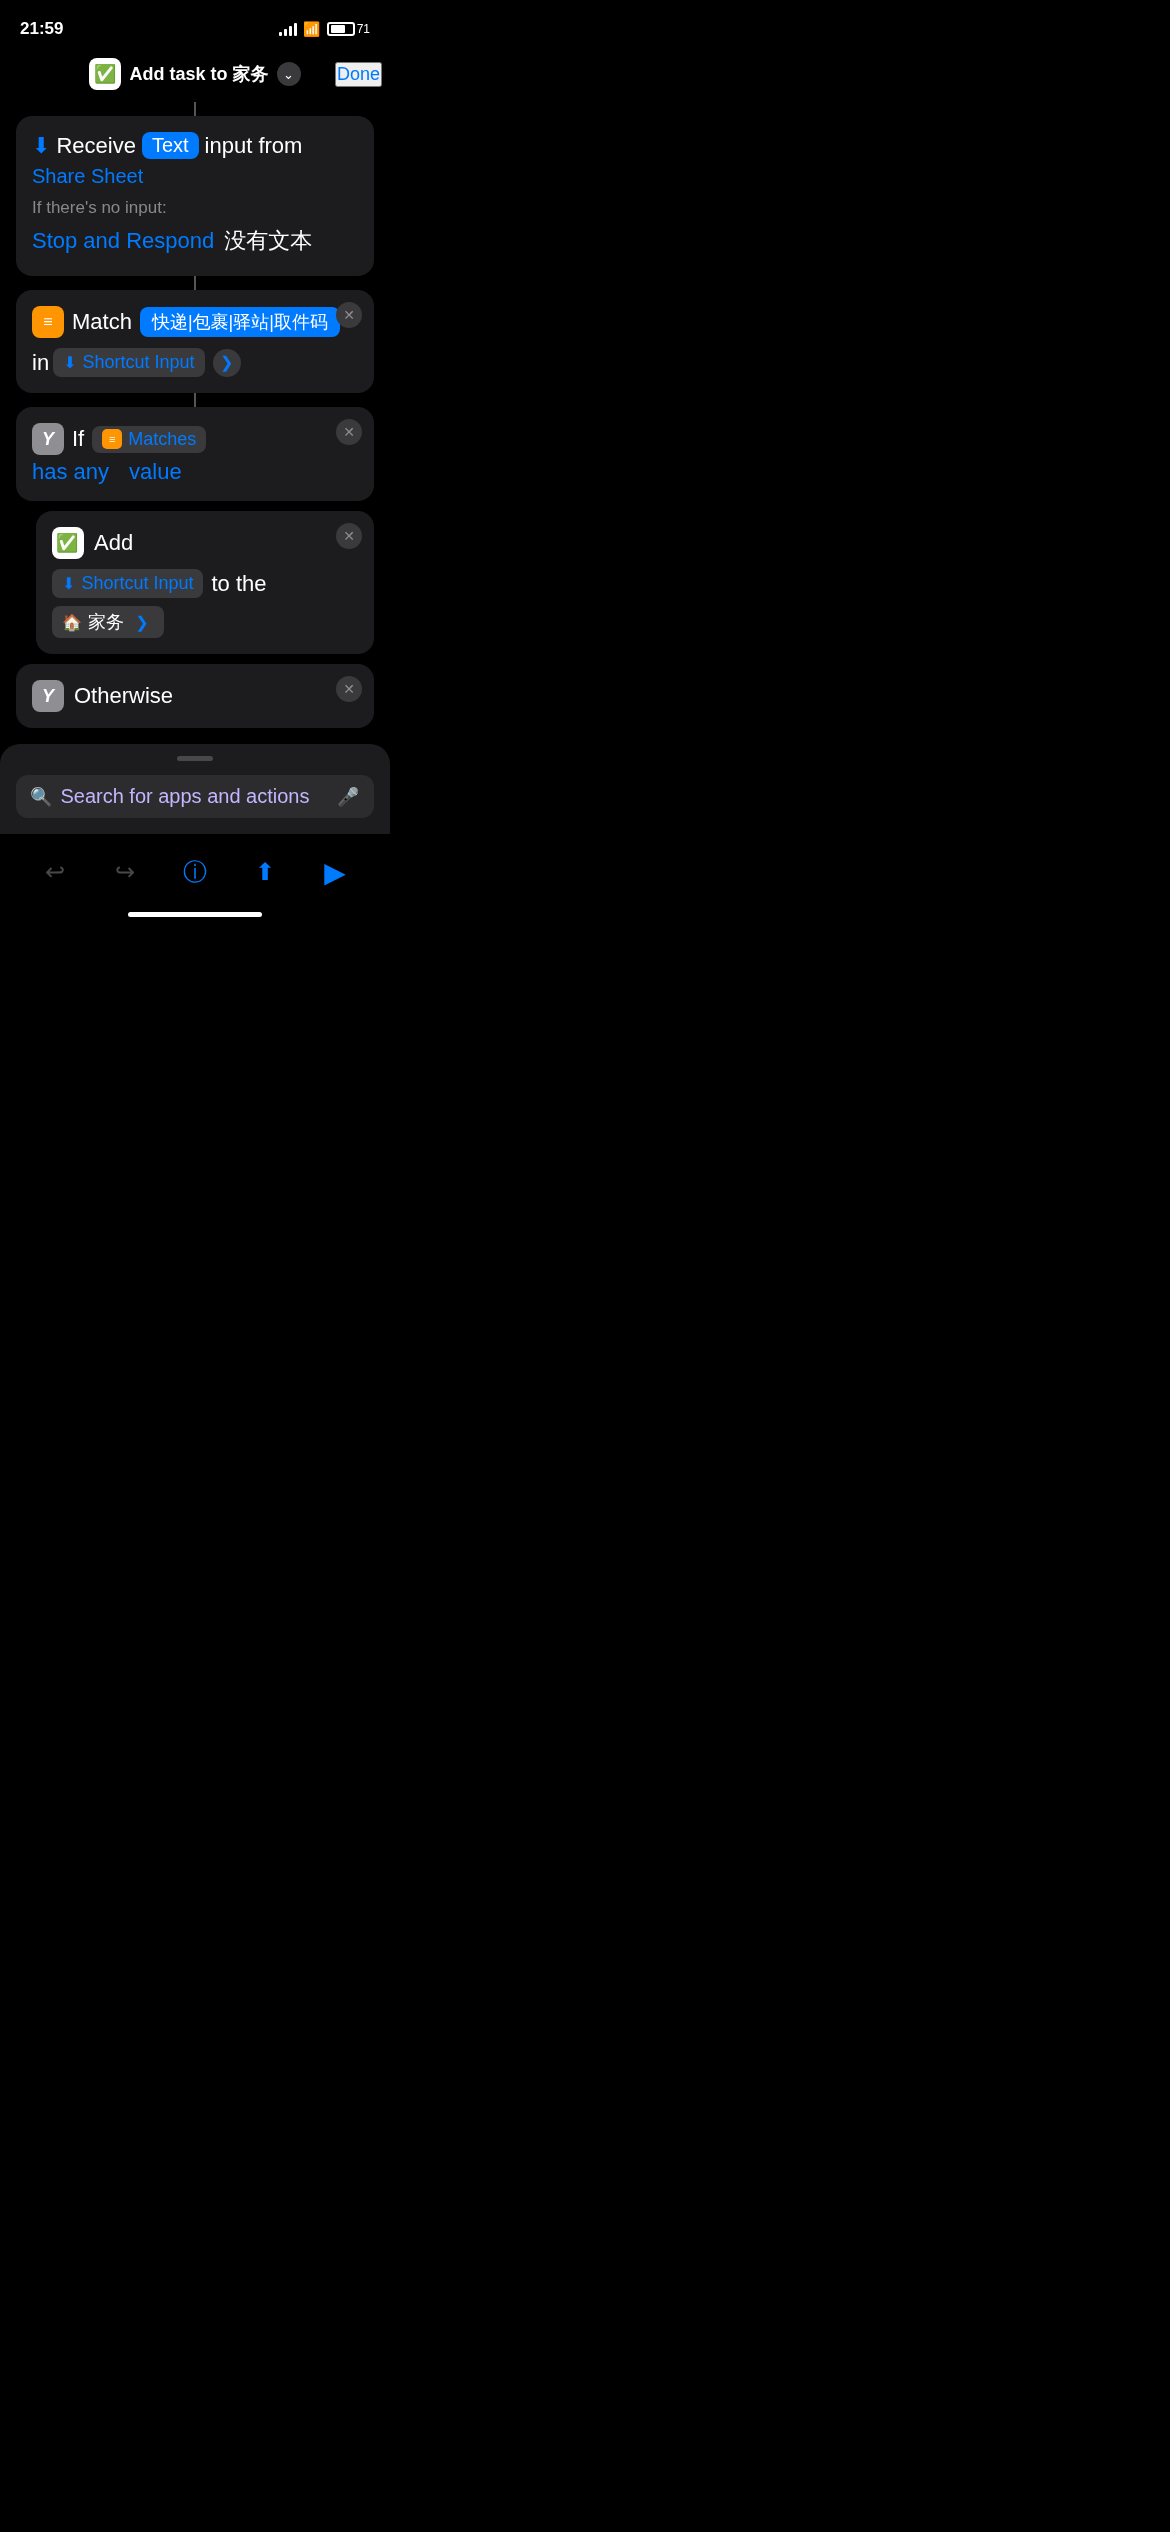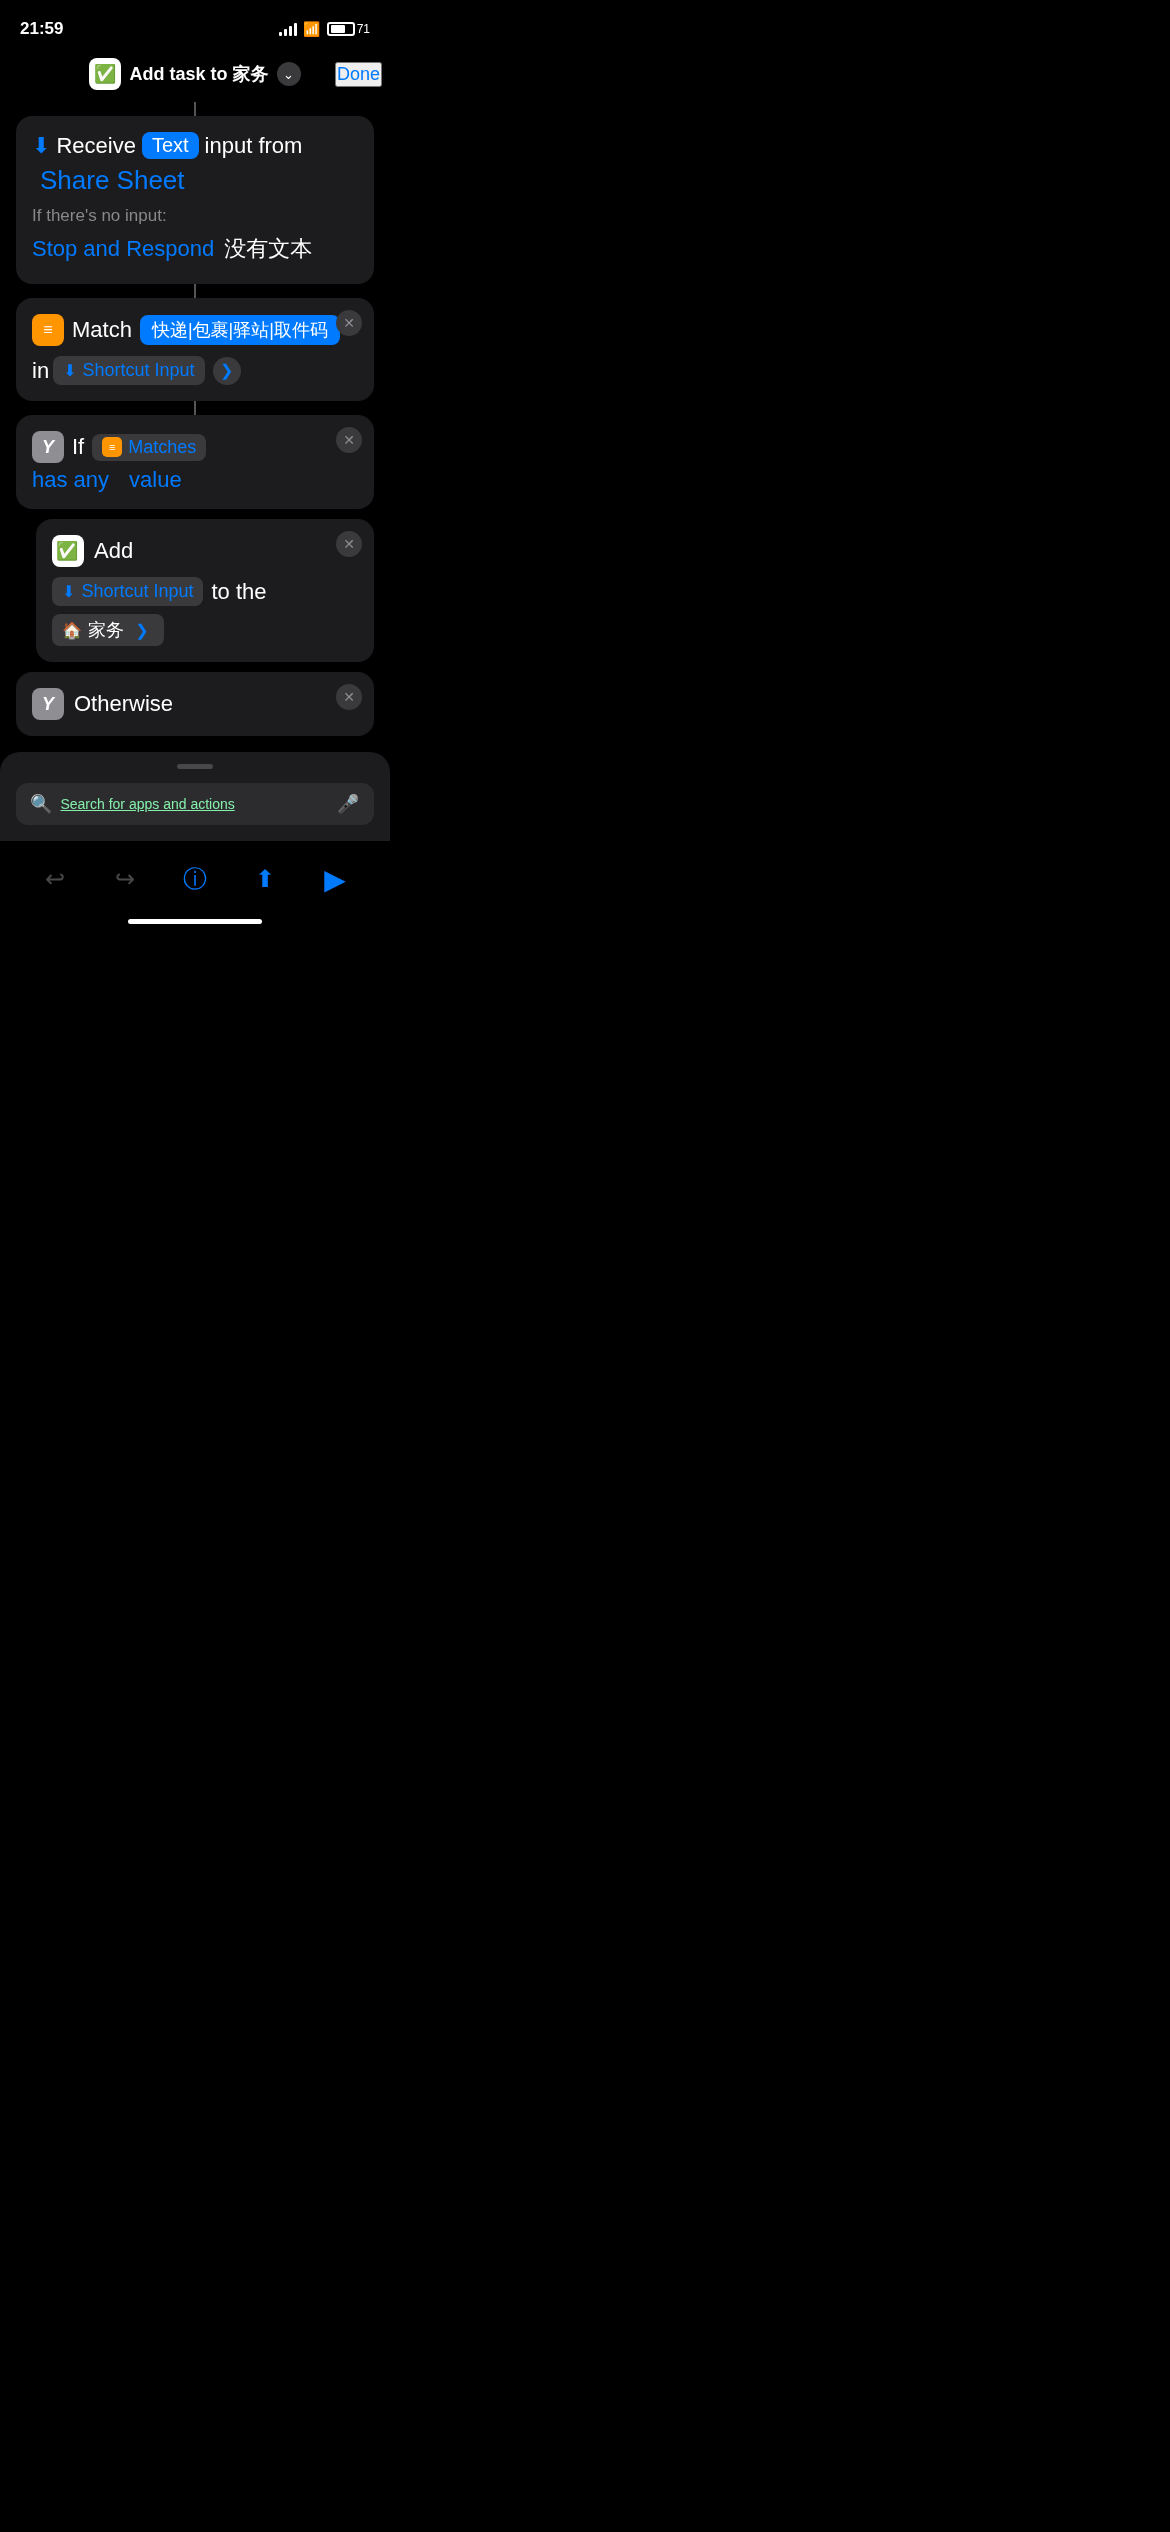--- a/index.html
+++ b/index.html
@@ -170,21 +170,21 @@
     }
     .receive-label { color: #fff; font-weight: 400; text-align: right; }
     .receive-text-token {
       background: #007AFF;
       color: #fff;
       border-radius: 8px;
       padding: 2px 10px;
       font-size: 20px;
       font-weight: 500;
     }
-    .receive-blue { color: #007AFF; font-size: 26px; font-weight: 500; margin-left: 8px; }
+    .receive-blue { color: #007AFF; font-size: 20px; font-weight: 500; }
     .if-no-input {
       color: #888;
       font-size: 17px;
       margin-top: 10px;
     }
     .stop-respond-row {
       display: flex;
       align-items: center;
       gap: 10px;
       margin-top: 8px;
@@ -363,21 +363,21 @@
     }
     .search-bar {
       background: #2c2c2e;
       border-radius: 12px;
       display: flex;
       align-items: center;
       padding: 10px 14px;
       gap: 8px;
     }
     .search-icon { color: #8e8e93; font-size: 18px; }
-    .search-placeholder { color: #86efac; font-size: 14px; flex: 1; text-decoration: underline; }
+    .search-placeholder { color: #c4b5fd; font-size: 20px; flex: 1; }
     .mic-icon { color: #8e8e93; font-size: 18px; }
 
     
     .bottom-toolbar {
       background: #000;
       display: flex;
       justify-content: space-around;
       align-items: center;
       padding: 16px 20px 10px;
     }

